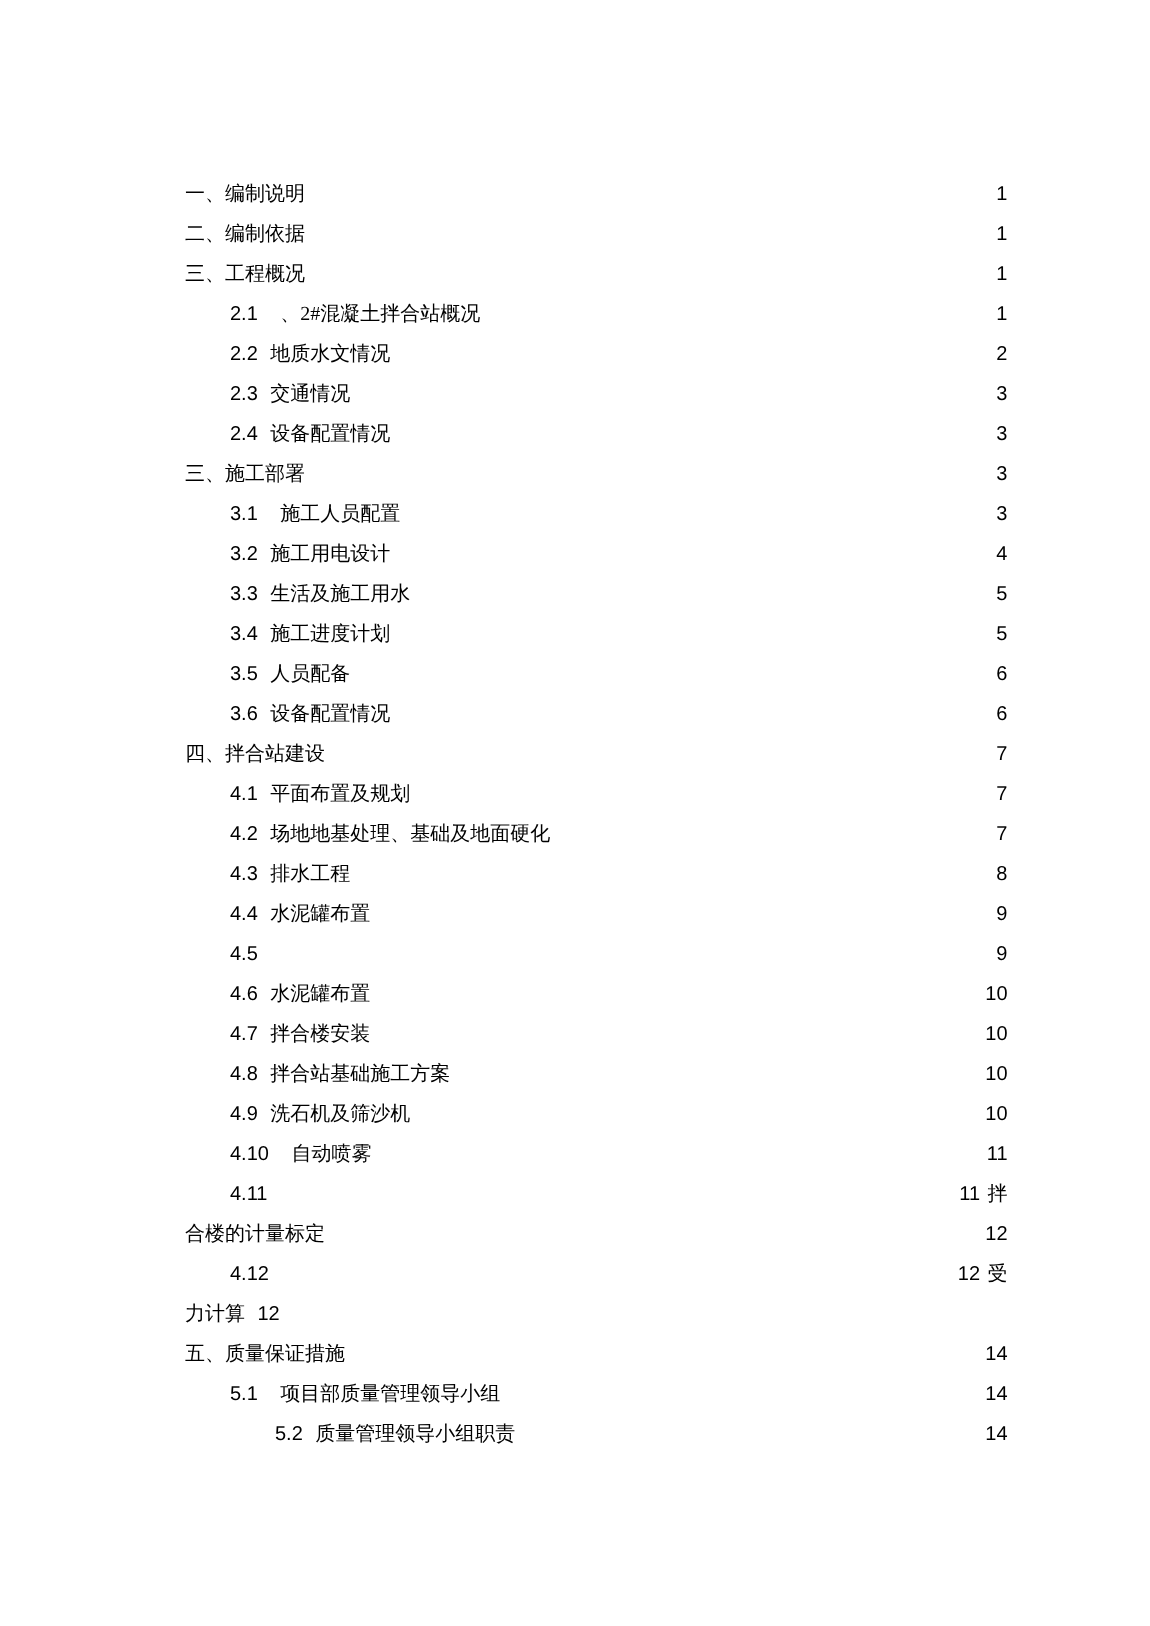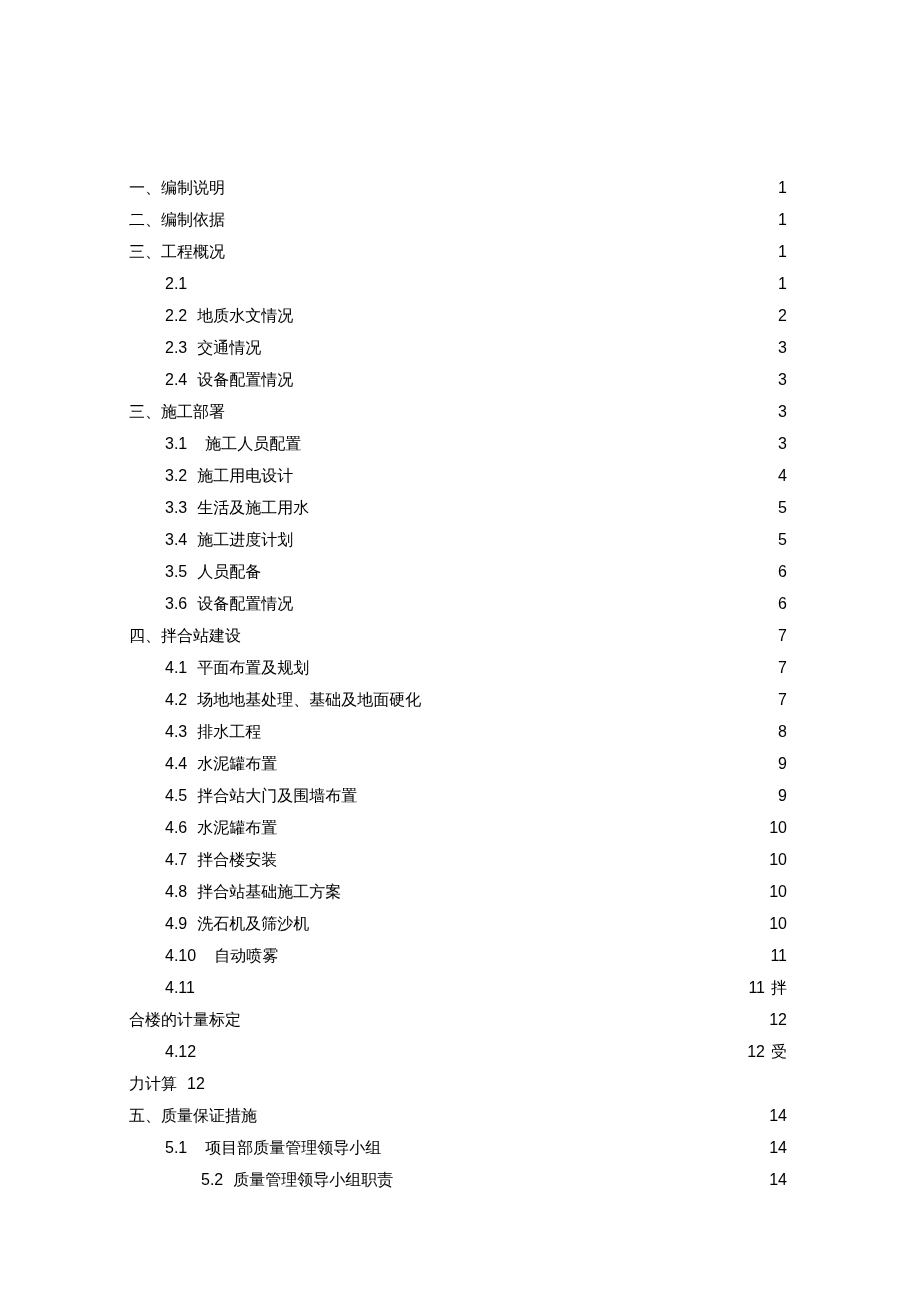--- a/index.html
+++ b/index.html
@@ -7,24 +7,23 @@
   body {
     width: 920px;
     height: 1301px;
     font-family: "SimSun", "宋体", serif;
     color: #000;
     font-size: 16px;
     position: relative;
   }
   .page {
     position: absolute;
-    left: 129px;
+    left: 148px;
     top: 140px;
     width: 658px;
-    margin-top: 32px;
   }
   .row {
     display: flex;
     align-items: baseline;
     white-space: nowrap;
     line-height: 2.0;
     width: 100%;
   }
   .row.l1 { padding-left: 0; }
   .row.l2 { padding-left: 36px; }
@@ -104,20 +103,21 @@
   </div>
 
   <div class="row l1">
     <span>三、工程概况</span>
     <span class="lead"></span>
     <span class="pg">1</span>
   </div>
 
   <div class="row l2">
     <span class="num num-wide">2.1</span>
+    <span>、2#混凝土拌合站概况</span>
     <span class="lead"></span>
     <span class="pg">1</span>
   </div>
 
   <div class="row l2">
     <span class="num">2.2</span>
     <span>地质水文情况</span>
     <span class="lead"></span>
     <span class="pg">2</span>
   </div>
@@ -213,21 +213,20 @@
 
   <div class="row l2">
     <span class="num">4.4</span>
     <span>水泥罐布置</span>
     <span class="lead"></span>
     <span class="pg">9</span>
   </div>
 
   <div class="row l2">
     <span class="num">4.5</span>
-    <span>拌合站大门及围墙布置</span>
     <span class="lead"></span>
     <span class="pg">9</span>
   </div>
 
   <div class="row l2">
     <span class="num">4.6</span>
     <span>水泥罐布置</span>
     <span class="lead"></span>
     <span class="pg">10</span>
   </div>

